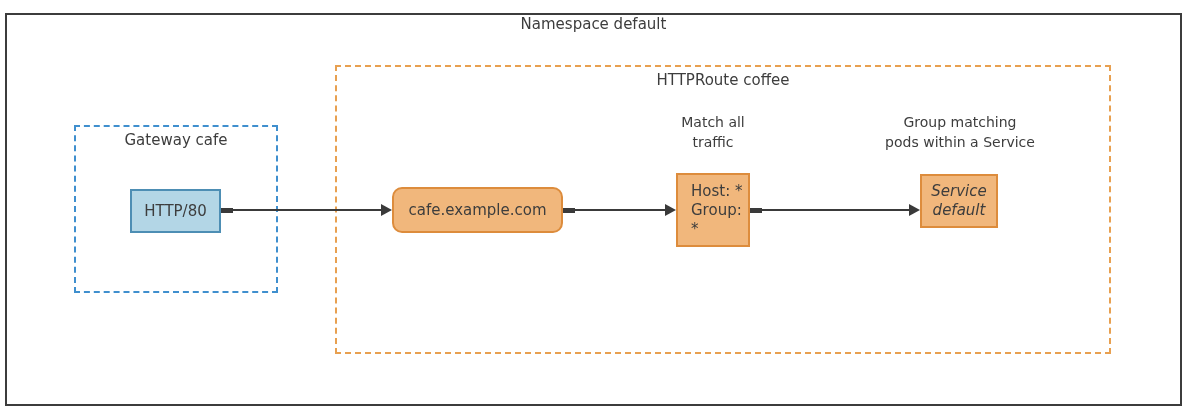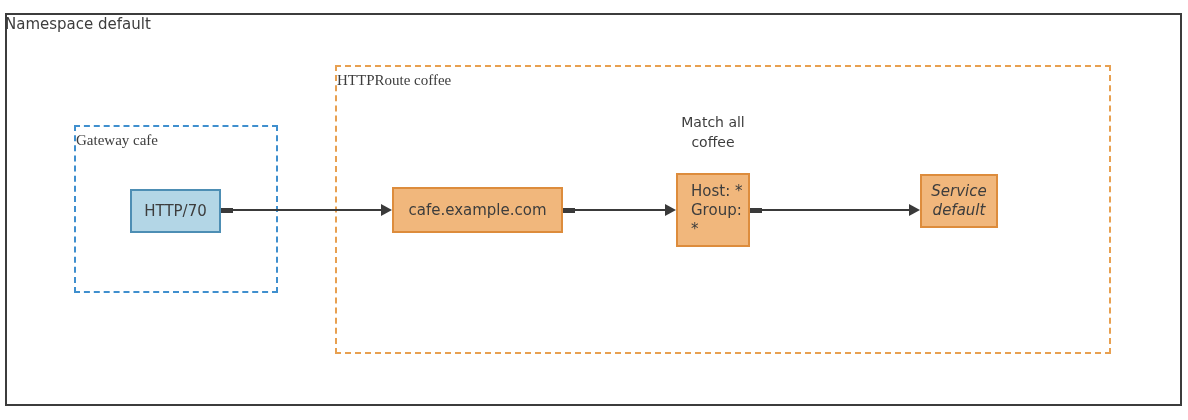--- a/index.html
+++ b/index.html
@@ -11,36 +11,36 @@
   body{
     width:1188px;height:420px;background:var(--bg);
     font-family:"DejaVu Sans","Liberation Sans",sans-serif;
     color:var(--text);
   }
   .canvas{position:relative;width:1188px;height:420px;overflow:hidden;background:var(--bg);}
   .abs{position:absolute;box-sizing:border-box;}
 
   
   .outer-box{left:5px;top:13px;width:1177px;height:393px;border:2px solid var(--frame);background:transparent;}
-  .ns-title{left:5px;top:15px;width:1177px;text-align:left;font-size:15px;line-height:18px;}
+  .ns-title{left:5px;top:15px;width:1177px;text-align:center;font-size:15px;line-height:18px;}
 
   
   .group{border:2px dashed var(--blue-dashed);}
   .group.gateway{left:74px;top:125px;width:204px;height:168px;border-color:var(--blue-dashed);}
   .group.httproute{left:335px;top:65px;width:776px;height:289px;border-color:var(--orange-dashed);}
-  .group-label{position:absolute;left:0;width:100%;text-align:left;font-size:15px;line-height:18px;font-family:Liberation Serif, serif;}
+  .group-label{position:absolute;left:0;width:100%;text-align:center;font-size:15px;line-height:18px;}
   .group.gateway .group-label{top:4px;}
   .group.httproute .group-label{top:4px;}
 
   
   .node{display:flex;align-items:center;justify-content:center;font-size:15px;line-height:19px;text-align:center;}
   .node.blue{background:var(--blue-fill);border:2px solid var(--blue-border);}
   .node.orange{background:var(--orange-fill);border:2px solid var(--orange-border);}
   .node-listener{left:130px;top:189px;width:91px;height:44px;}
-  .node-hostname{left:392px;top:187px;width:171px;height:46px;}
+  .node-hostname{left:392px;top:187px;width:171px;height:46px;border-radius:10px;}
   .node-match{left:676px;top:173px;width:74px;height:74px;padding-left:13px;}
   .node-service{left:920px;top:174px;width:78px;height:54px;font-style:italic;}
   .node .lines{text-align:left;}
   .node .lines span{display:block;}
   .node-service .lines{text-align:center;}
 
   
   .arrow{height:12px;top:204px;}
   .arrow .stub{position:absolute;left:0;top:3.5px;width:12px;height:5px;background:var(--arrow);}
   .arrow .line{position:absolute;left:0;right:9px;top:4.75px;height:2.5px;background:var(--arrow);}
@@ -67,21 +67,21 @@
 
   <div class="abs group gateway">
     <div class="group-label">Gateway cafe</div>
   </div>
 
   <div class="abs group httproute">
     <div class="group-label">HTTPRoute coffee</div>
   </div>
 
   <div class="abs node blue node-listener">
-    <span>HTTP/70</span>
+    <span>HTTP/80</span>
   </div>
 
   <div class="abs arrow arrow-1">
     <div class="stub"></div>
     <div class="line"></div>
     <div class="head"></div>
   </div>
 
   <div class="abs node orange node-hostname">
     <span>cafe.example.com</span>
@@ -108,19 +108,21 @@
 
   <div class="abs node orange node-service">
     <div class="lines">
       <span>Service</span>
       <span>default</span>
     </div>
   </div>
 
   <div class="abs annotation match">
     <span>Match all</span>
-    <span>coffee</span>
+    <span>traffic</span>
   </div>
 
   <div class="abs annotation service">
+    <span>Group matching</span>
+    <span>pods within a Service</span>
   </div>
 
 </div>
 
 </body></html>

